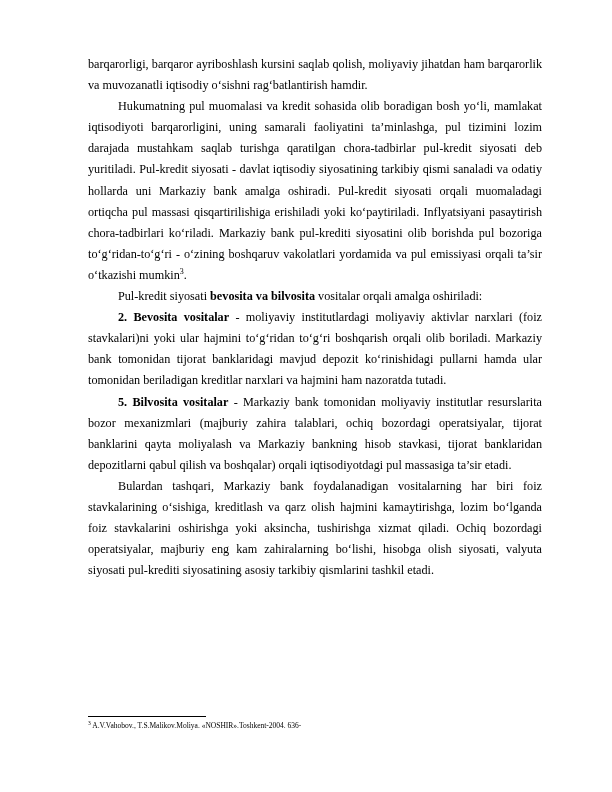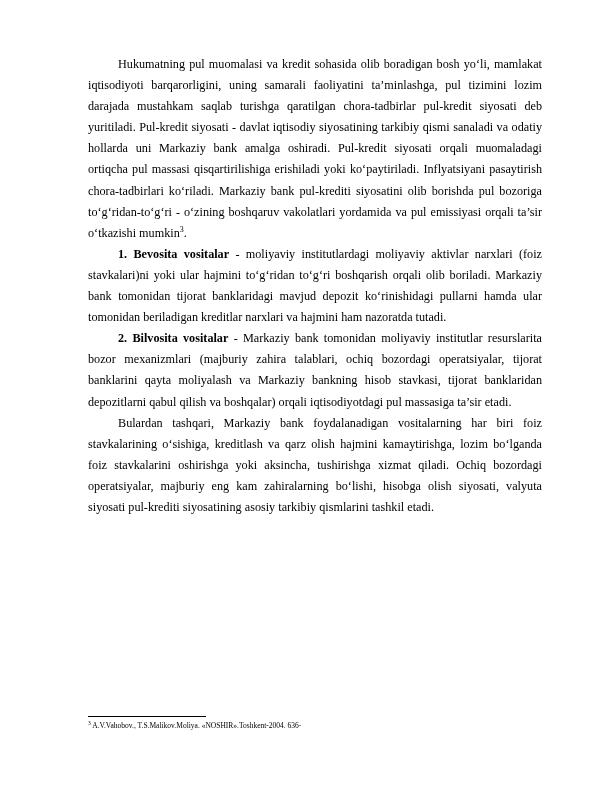--- a/index.html
+++ b/index.html
@@ -38,32 +38,38 @@
       font-size: 7.5px;
       color: #000;
       white-space: nowrap;
     }
     .footnote sup { font-size: 5.5px; }
   </style>
 </head>
 <body>
 
 <div class="page">
+  <p class="p">
+    <span>barqarorligi, barqaror ayriboshlash kursini saqlab qolish, moliyaviy jihatdan ham barqarorlik va muvozanatli iqtisodiy o‘sishni rag‘batlantirish hamdir.</span>
+  </p>
 
   <p class="p indent">
     <span>Hukumatning pul muomalasi va kredit sohasida olib boradigan bosh yo‘li, mamlakat iqtisodiyoti barqarorligini, uning samarali faoliyatini ta’minlashga, pul tizimini lozim darajada mustahkam saqlab turishga qaratilgan chora-tadbirlar pul-kredit siyosati deb yuritiladi. Pul-kredit siyosati - davlat iqtisodiy siyosatining tarkibiy qismi sanaladi va odatiy hollarda uni Markaziy bank amalga oshiradi. Pul-kredit siyosati orqali muomaladagi ortiqcha pul massasi qisqartirilishiga erishiladi yoki ko‘paytiriladi. Inflyatsiyani pasaytirish chora-tadbirlari ko‘riladi. Markaziy bank pul-krediti siyosatini olib borishda pul bozoriga to‘g‘ridan-to‘g‘ri - o‘zining boshqaruv vakolatlari yordamida va pul emissiyasi orqali ta’sir o‘tkazishi mumkin</span><sup>3</sup><span>.</span>
   </p>
 
-
   <p class="p indent">
-    <b>1. Bevosita vositalar</b><span> - moliyaviy institutlardagi moliyaviy aktivlar narxlari (foiz stavkalari)ni yoki ular hajmini to‘g‘ridan to‘g‘ri boshqarish orqali olib boriladi. Markaziy bank tomonidan tijorat banklaridagi mavjud depozit ko‘rinishidagi pullarni hamda ular tomonidan beriladigan kreditlar narxlari va hajmini ham nazoratda tutadi.</span>
+    <span>Pul-kredit siyosati </span><b>bevosita va bilvosita</b><span> vositalar orqali amalga oshiriladi:</span>
   </p>
 
   <p class="p indent">
-    <b>2. Bilvosita vositalar</b><span> - Markaziy bank tomonidan moliyaviy institutlar resurslarita bozor mexanizmlari (majburiy zahira talablari, ochiq bozordagi operatsiyalar, tijorat banklarini qayta moliyalash va Markaziy bankning hisob stavkasi, tijorat banklaridan depozitlarni qabul qilish va boshqalar) orqali iqtisodiyotdagi pul massasiga ta’sir etadi.</span>
+    <b>2. Bevosita vositalar</b><span> - moliyaviy institutlardagi moliyaviy aktivlar narxlari (foiz stavkalari)ni yoki ular hajmini to‘g‘ridan to‘g‘ri boshqarish orqali olib boriladi. Markaziy bank tomonidan tijorat banklaridagi mavjud depozit ko‘rinishidagi pullarni hamda ular tomonidan beriladigan kreditlar narxlari va hajmini ham nazoratda tutadi.</span>
+  </p>
+
+  <p class="p indent">
+    <b>5. Bilvosita vositalar</b><span> - Markaziy bank tomonidan moliyaviy institutlar resurslarita bozor mexanizmlari (majburiy zahira talablari, ochiq bozordagi operatsiyalar, tijorat banklarini qayta moliyalash va Markaziy bankning hisob stavkasi, tijorat banklaridan depozitlarni qabul qilish va boshqalar) orqali iqtisodiyotdagi pul massasiga ta’sir etadi.</span>
   </p>
 
   <p class="p indent">
     <span>Bulardan tashqari, Markaziy bank foydalanadigan vositalarning har biri foiz stavkalarining o‘sishiga, kreditlash va qarz olish hajmini kamaytirishga, lozim bo‘lganda foiz stavkalarini oshirishga yoki aksincha, tushirishga xizmat qiladi. Ochiq bozordagi operatsiyalar, majburiy eng kam zahiralarning bo‘lishi, hisobga olish siyosati, valyuta siyosati pul-krediti siyosatining asosiy tarkibiy qismlarini tashkil etadi.</span>
   </p>
 </div>
 
 <div class="fn-rule"></div>
 <div class="footnote">
   <sup>3</sup>

